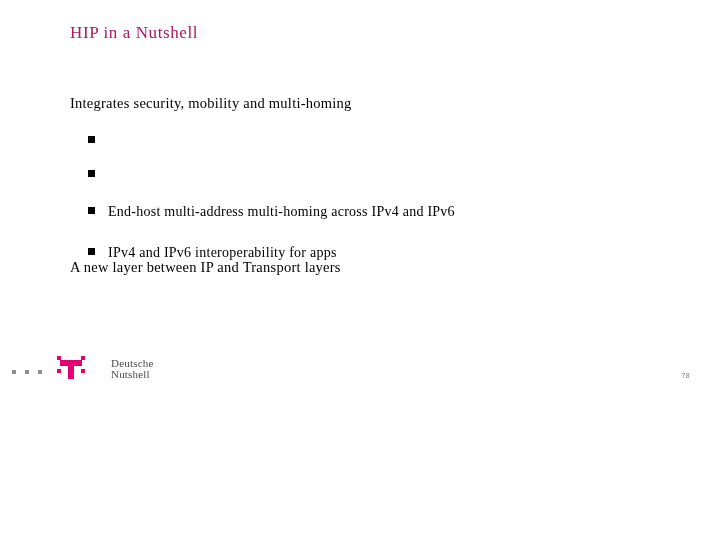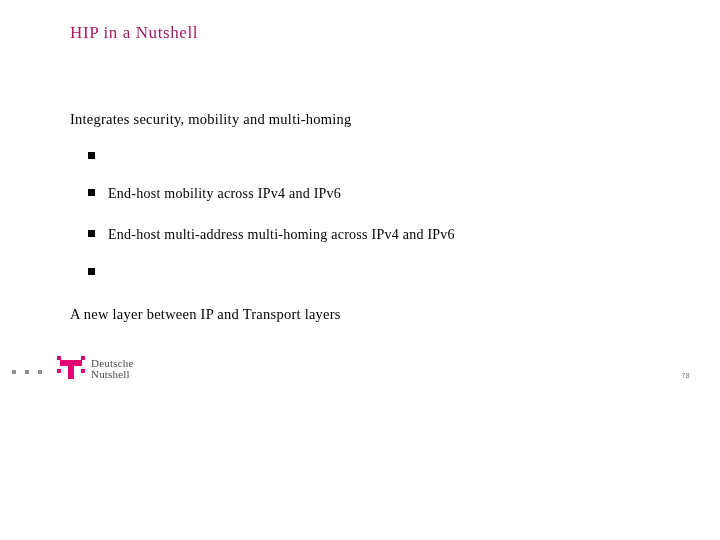--- a/index.html
+++ b/index.html
@@ -28,21 +28,21 @@
     font-weight: 400;
     letter-spacing: 0.6px;
     color: #a81a62;
     white-space: nowrap;
   }
 
   
   #body-content {
     position: absolute;
     left: 0;
-    top: 112px;
+    top: 96px;
     width: 720px;
   }
 
   .section {
     position: relative;
   }
 
   .section-heading {
     position: relative;
     left: 70px;
@@ -83,21 +83,21 @@
   }
 
   .bullet-text {
     display: inline-block;
   }
 
   
   #section-0 .section-heading { margin-bottom: 26px; }
   #section-0 .bullet-item { margin-bottom: 27px; }
   #section-0 .bullet-item:last-child { margin-bottom: 0; }
-  #section-1 { margin-top: 31px; }
+  #section-1 { }
   #section-1 .section-heading { margin-bottom: 28px; }
   #section-1 .bullet-item { margin-bottom: 0; }
 
   
   #footer-logo {
     position: absolute;
     left: 12px;
     bottom: 13px;
     display: flex;
     align-items: center;
@@ -157,20 +157,21 @@
 
   .logo-wordmark {
     display: flex;
     flex-direction: column;
     justify-content: center;
     font-family: "Liberation Serif", "DejaVu Serif", serif;
     font-size: 11px;
     line-height: 11.5px;
     color: #4a4a4a;
     letter-spacing: 0.2px;
+    margin-left: 20px;
   }
 
   
   #page-number {
     position: absolute;
     right: 30px;
     bottom: 17px;
     font-family: "Liberation Sans", "DejaVu Sans", sans-serif;
     font-size: 7px;
     color: #7a7a7a;
@@ -187,28 +188,28 @@
   <div id="body-content">
 
     <div class="section" id="section-0">
       <div class="section-heading">Integrates security, mobility and multi-homing</div>
       <ul class="bullet-list">
         <li class="bullet-item">
           <span class="bullet-marker"></span>
         </li>
         <li class="bullet-item">
           <span class="bullet-marker"></span>
-          <span class="bullet-text">End-host mobility across IPv4 and IPv6</span>
         </li>
         <li class="bullet-item">
           <span class="bullet-marker"></span>
           <span class="bullet-text">End-host multi-address multi-homing across IPv4 and IPv6</span>
         </li>
         <li class="bullet-item">
           <span class="bullet-marker"></span>
+          <span class="bullet-text">IPv4 and IPv6 interoperability for apps</span>
         </li>
       </ul>
     </div>
 
     <div class="section" id="section-1">
       <div class="section-heading">A new layer between IP and Transport layers</div>
     </div>
 
   </div>
 

